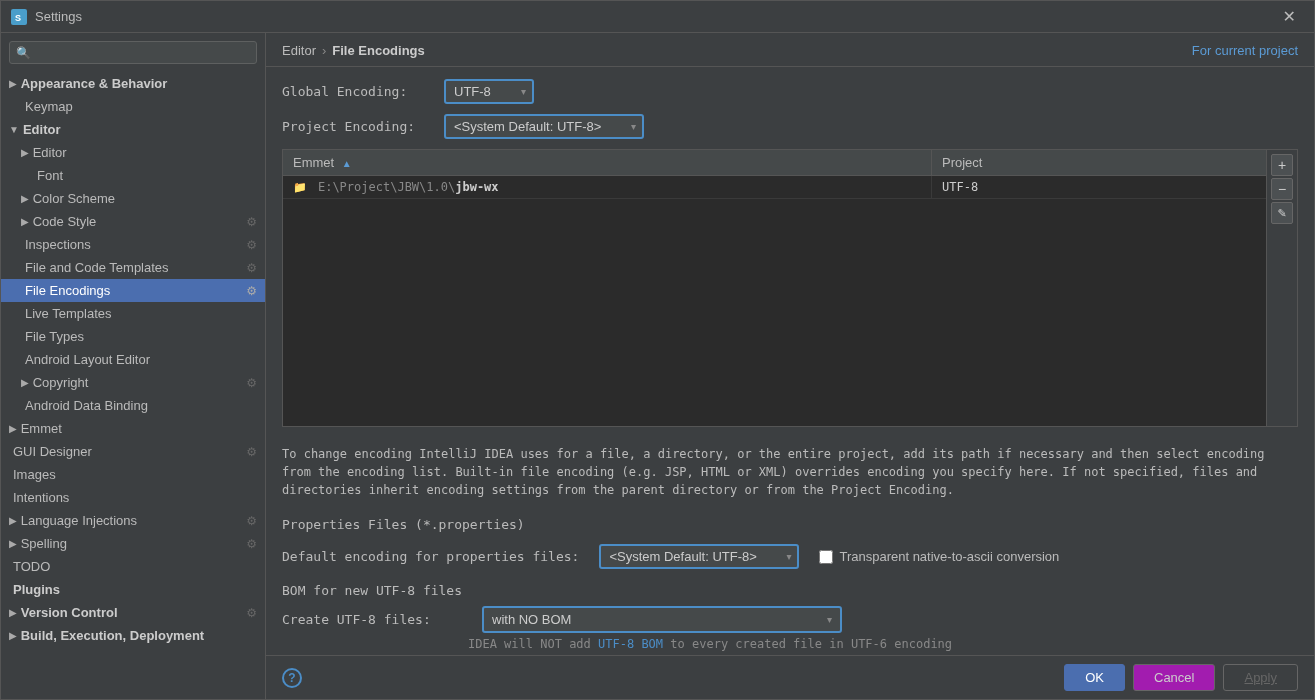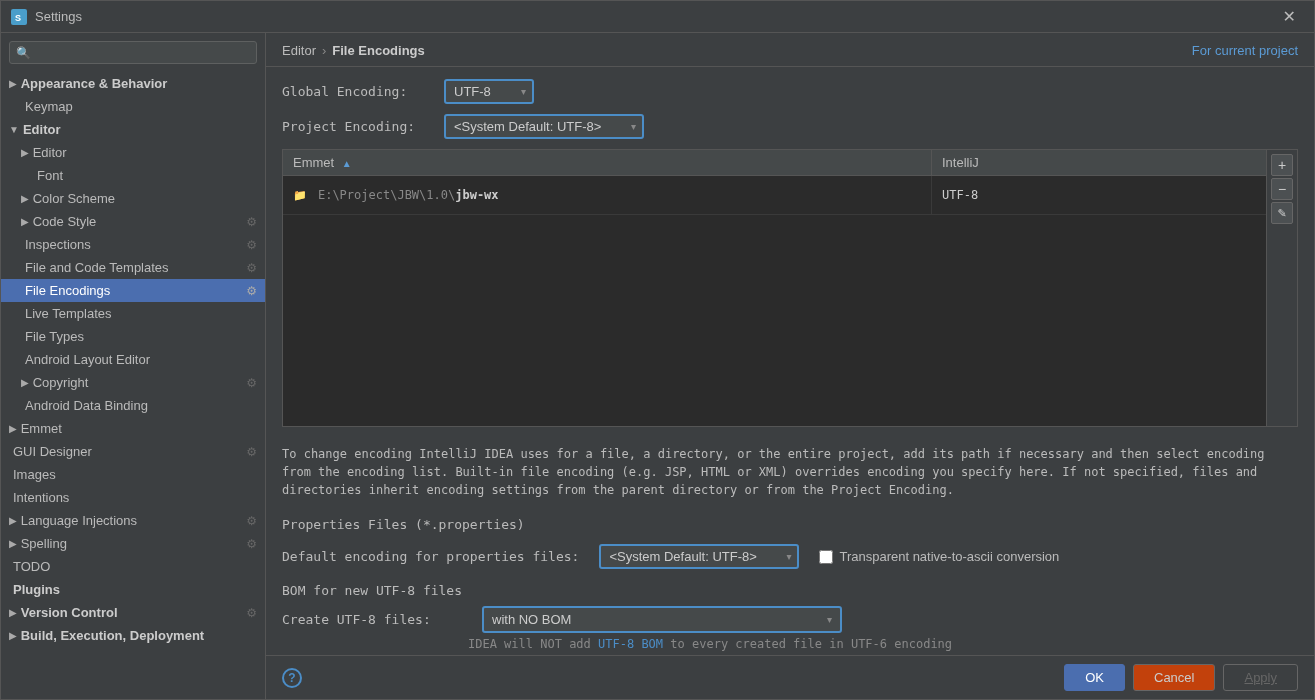--- a/index.html
+++ b/index.html
@@ -170,21 +170,21 @@
     .table-body {
       background: #2b2b2b;
       min-height: 250px;
     }
     .table-row-data {
       display: flex;
       border-bottom: 1px solid #3a3a3a;
       align-items: center;
     }
     .td {
-      padding: 12px 10px;
+      padding: 4px 10px;
       color: #cccccc;
       font-size: 13px;
       flex: 1;
       border-right: 1px solid #3a3a3a;
     }
     .td:last-child { border-right: none; }
     .td .folder-icon { color: #c0a060; margin-right: 4px; font-size: 11px; }
     .table-actions {
       display: flex;
       flex-direction: column;
@@ -270,21 +270,21 @@
       background: #3c3f41;
       align-items: center;
     }
     .footer-btn {
       padding: 5px 20px;
       border-radius: 3px;
       font-size: 13px;
       cursor: pointer;
       border: 1px solid #666;
       color: #cccccc;
-      background: #c2410c;
+      background: #a21caf;
     }
     .footer-btn.primary {
       background: #4b6eaf;
       border-color: #4b6eaf;
       color: white;
     }
     .footer-btn.disabled {
       color: #666;
       background: #3c3f41;
       cursor: default;
@@ -521,21 +521,21 @@
         </div>
 
         <div class="table-wrapper">
           <div class="table-main">
             <div class="table-header">
               <div class="th" style="flex:2">
                 <span>Emmet</span>
                 <span class="sort-arrow">▲</span>
               </div>
               <div class="th" style="flex:1">
-                <span>IntelliJ</span>
+                <span>Project</span>
               </div>
             </div>
             <div class="table-body">
               <div class="table-row-data">
                 <div class="td" style="flex:2;font-family:monospace;font-size:12px">
                   <span class="folder-icon">📁</span>
                   <span style="color:#888">E:\Project\JBW\1.0\</span><span style="color:#cccccc;font-weight:bold">jbw-wx</span>
                 </div>
                 <div class="td" style="flex:1;font-family:monospace;font-size:12px">
                   <span>UTF-8</span>

